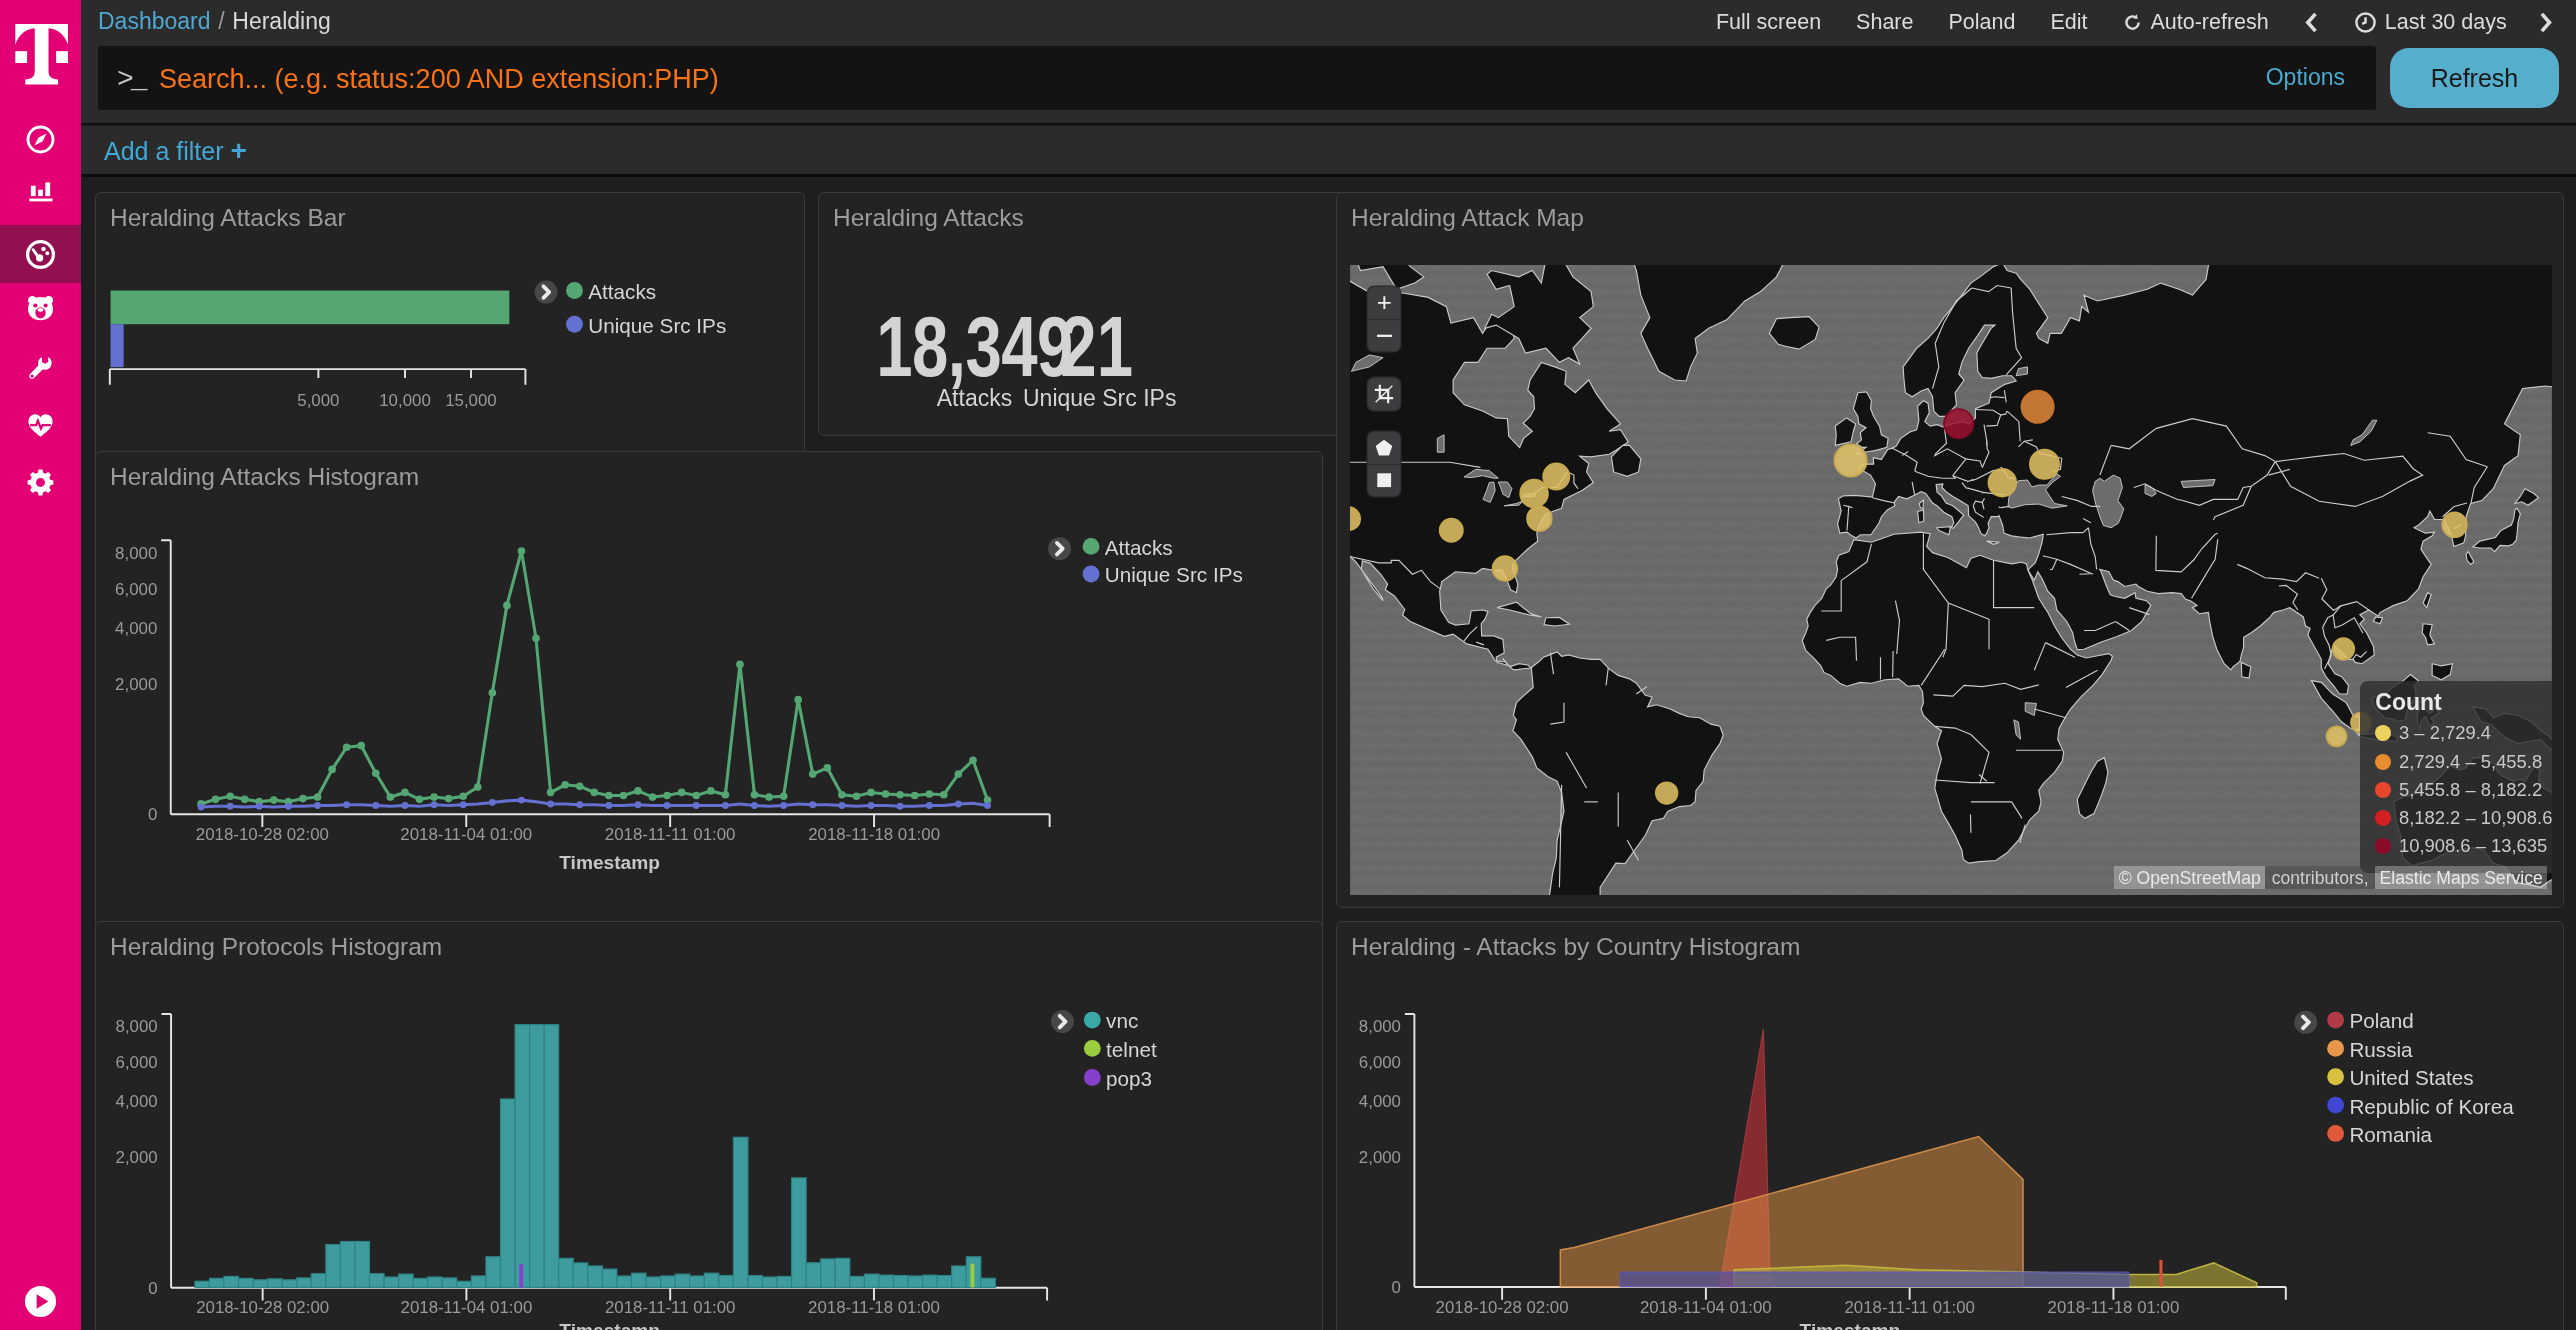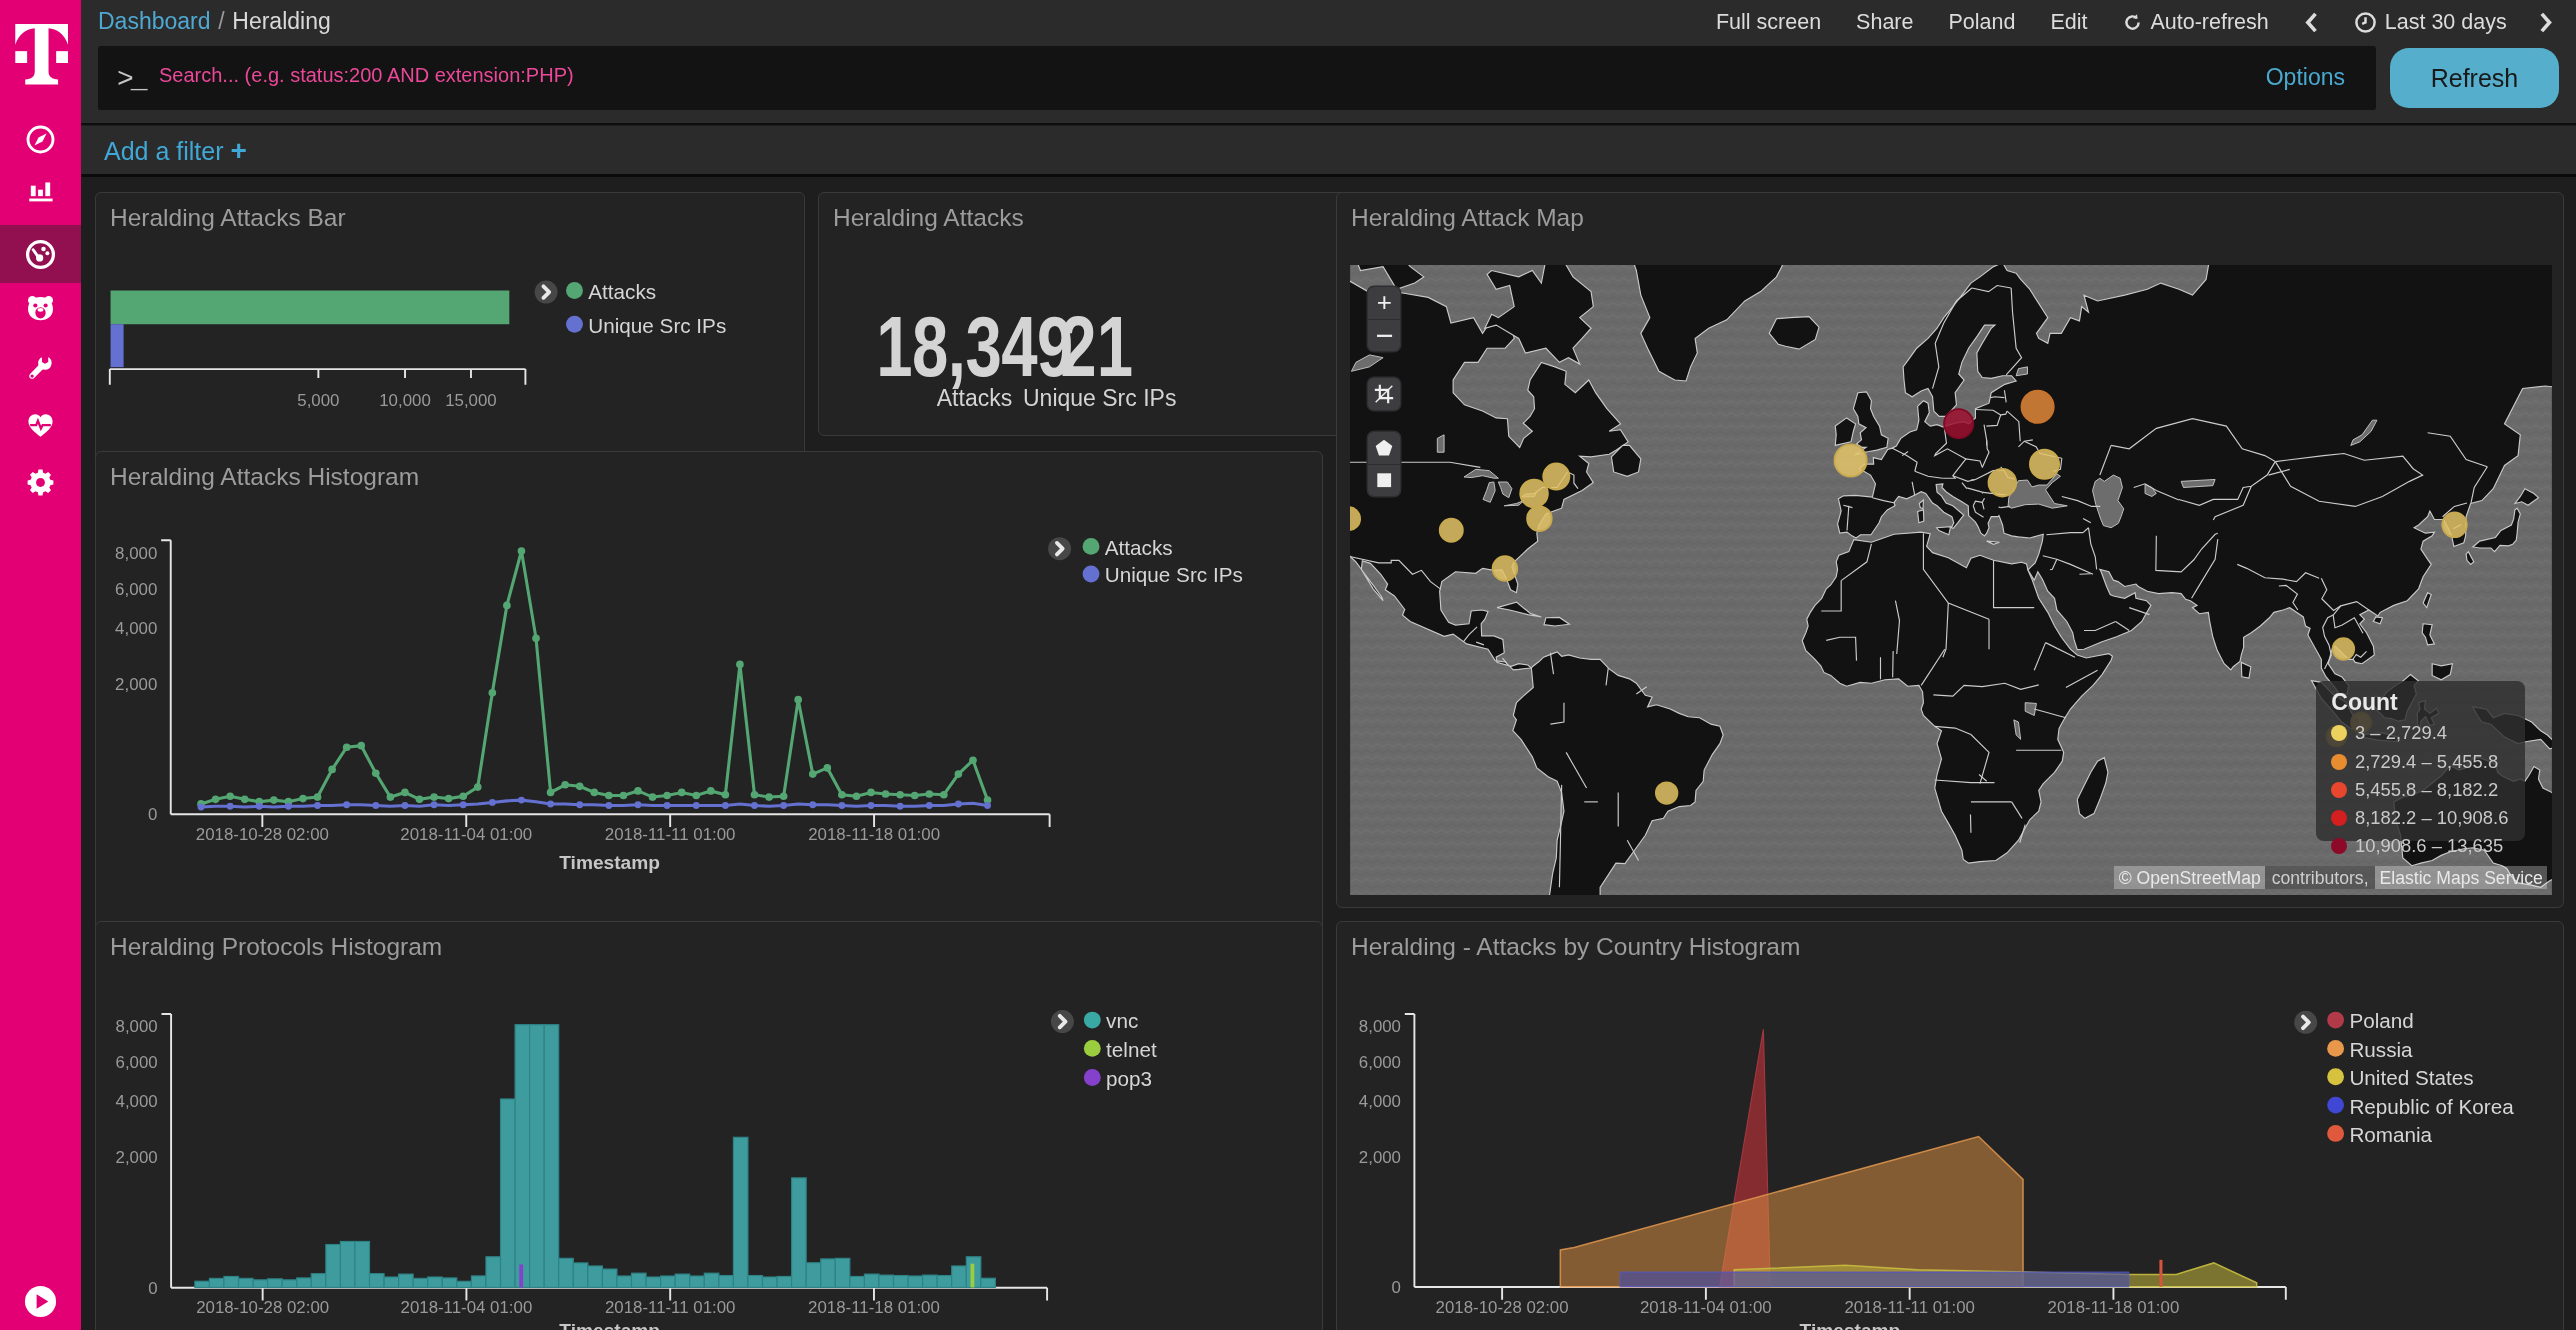--- a/index.html
+++ b/index.html
@@ -7,21 +7,21 @@
 .sic{position:absolute;left:0;width:81px;display:flex;justify-content:center;align-items:center}
 .sic.active{background:#92104f}
 #topbar{position:absolute;left:81px;top:0;right:0;height:123px;background:#2b2b2b}
 #crumb{position:absolute;left:98px;top:8.4px;font-size:23px;color:#d9d9d9}
 #crumb a{color:#4fa8d2;text-decoration:none}
 #crumb .sep{color:#9a9a9a;padding:0 7.7px}
 #menu{position:absolute;right:23px;top:10px;font-size:21.5px;color:#dcdcdc;display:flex;align-items:center}
 #menu .mi{margin-left:35px;display:flex;align-items:center}
 #searchbox{position:absolute;left:98px;top:46px;width:2278px;height:64px;background:#131313;border-radius:3.1px}
 #prompt{position:absolute;left:19px;top:18.4px;color:#c6c6c6;font-size:28px;font-family:"Liberation Mono",monospace;letter-spacing:-3.1px}
-#phold{position:absolute;left:61px;top:17.6px;color:#ec4899;font-size:20px}
+#phold{position:absolute;left:61px;top:17.6px;color:#f97316;font-size:27px}
 #opts{position:absolute;right:31px;top:18.4px;color:#4aa9cf;font-size:23px}
 #refresh{position:absolute;left:2390px;top:48px;width:169px;height:60px;background:#55aecb;border-radius:19px;color:#191919;font-size:25px;display:flex;align-items:center;justify-content:center}
 #hr1{position:absolute;left:81px;right:0;top:123px;height:2.3px;background:#0e0e0e}
 #filterrow{position:absolute;left:81px;right:0;top:126px;height:48px;background:#2b2b2b}
 #addfilter{position:absolute;left:23px;top:9.2px;color:#3fa8d6;font-size:25px}
 #hr2{position:absolute;left:81px;right:0;top:174px;height:3.1px;background:#0b0b0b}
 .panel{position:absolute;background:#232324;border:1.5px solid #3a3a3b;border-radius:6.1px}
 .ptitle{position:absolute;left:14px;top:10.7px;font-size:24.5px;color:#9c9c9c;white-space:nowrap}
 text{font-family:"Liberation Sans",sans-serif}
 .ax{fill:#9a9a9a;font-size:22px}
@@ -374,21 +374,21 @@
           <svg width="20" height="20" viewBox="0 0 24 24">
             <path d="M12 2 L22 9.5 L18 21 L6 21 L2 9.5 Z" fill="#efefef"></path>
           </svg>
         </div>
         <div class="b">
           <svg width="18.4" height="18.4" viewBox="0 0 24 24">
             <rect x="3" y="3" width="18" height="18" fill="#efefef"></rect>
           </svg>
         </div>
       </div>
-<div id="maplegend" style="left:966px;top:416px;width:209px;height:160px">
+<div id="maplegend" style="left:1010px;top:416px;width:209px;height:192px">
         <div class="t">Count</div>
 <div class="r">
           <span class="d" style="background:#edd15e"></span>
           <span class="l">3 – 2,729.4</span>
         </div>
 <div class="r">
           <span class="d" style="background:#e88c30"></span>
           <span class="l">2,729.4 – 5,455.8</span>
         </div>
 <div class="r">

